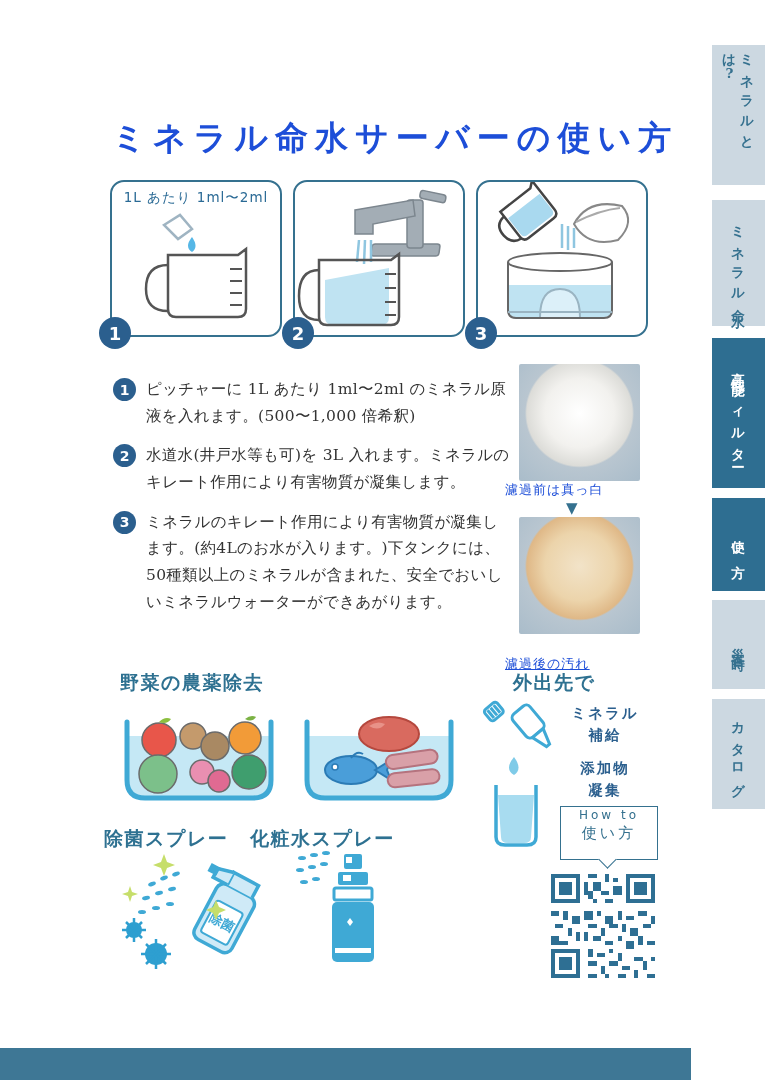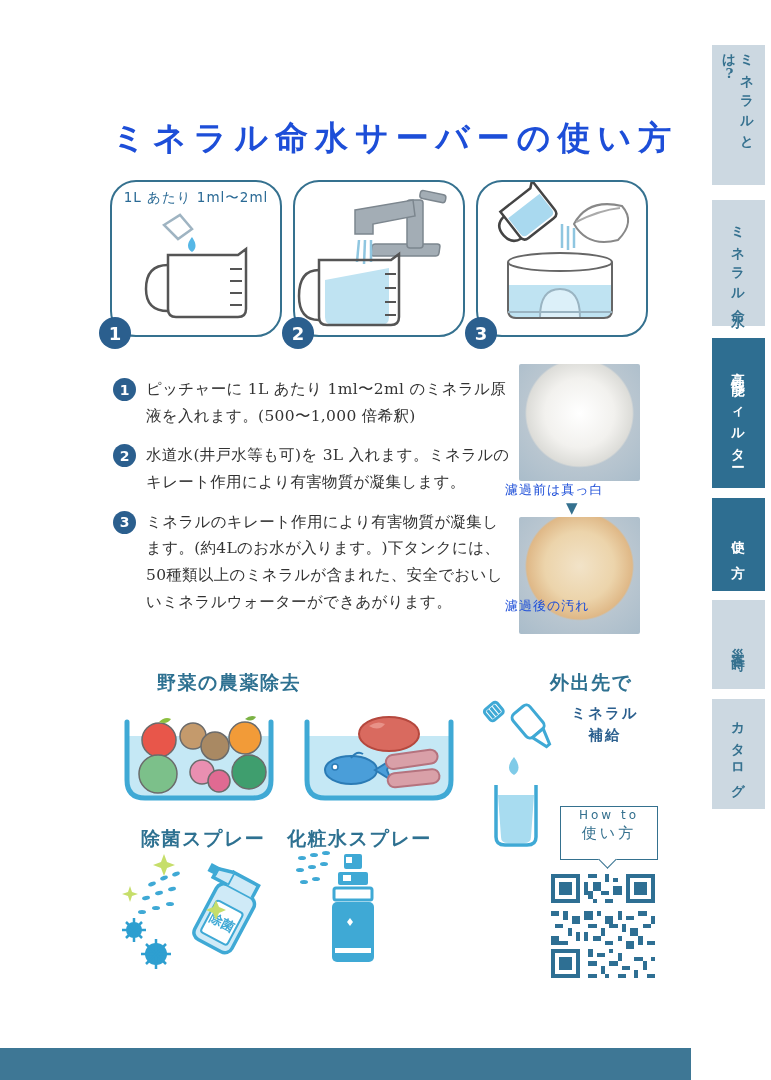--- a/index.html
+++ b/index.html
@@ -3,21 +3,21 @@
 <meta charset="utf-8">
 <style>
   html,body{margin:0;padding:0;background:#fff;}
   .page{position:relative;width:771px;height:1080px;background:#ffffff;overflow:hidden;
         font-family:"DejaVu Serif",serif;color:#333;}
   
   .title{position:absolute;left:112px;top:116px;font-size:33px;font-weight:bold;
          letter-spacing:7px;color:#1d4ed8;}
   
   .stepbox{position:absolute;top:180px;width:168px;height:153px;border:2px solid #35718f;
-           border-radius:26px;background:#fff;}
+           border-radius:14px;background:#fff;}
   .stepbox .badge{position:absolute;left:-13px;bottom:-14px;width:32px;height:32px;border-radius:50%;
            background:#2b5f8e;color:#fff;font-family:"DejaVu Sans",sans-serif;font-weight:bold;
            font-size:18px;display:flex;align-items:center;justify-content:center;}
   .box1{left:110px;} .box2{left:293px;} .box3{left:476px;}
   .boxcaption{text-align:center;margin-top:7px;font-family:"DejaVu Sans",sans-serif;
            font-size:13.5px;color:#2a6a95;letter-spacing:1px;}
   
   .instructions{position:absolute;left:113px;top:376px;width:402px;}
   .instr{display:flex;margin-bottom:13px;}
   .instr .badge{flex:0 0 23px;width:23px;height:23px;border-radius:50%;background:#2b5f8e;color:#fff;
@@ -25,25 +25,25 @@
            display:flex;align-items:center;justify-content:center;margin-right:10px;margin-top:2px;}
   .instr .txt{font-size:15.5px;line-height:1.72;letter-spacing:0.3px;width:368px;}
   
   .photo{position:absolute;left:519px;width:121px;height:117px;border-radius:2px;}
   .photo-before{top:364px;
      background:radial-gradient(circle at 50% 42%, #ffffff 0%, #f2f1ee 38%, #dcdcd8 58%, #b9c6d0 60%, #a9bcca 100%);}
   .photo-after{top:517px;
      background:radial-gradient(circle at 50% 42%, #f2e3c8 0%, #ecd4ab 38%, #dfb887 58%, #b9c6d0 60%, #a9bcca 100%);}
   .photocap{position:absolute;left:505px;width:150px;font-size:13px;
      color:#1d4ed8;letter-spacing:1px;}
-  .cap-before{top:481px;} .cap-after{top:597px;}
+  .cap-before{top:481px;} .cap-after{top:655px;text-decoration:underline;}
   .arrow-down{position:absolute;left:566px;top:499px;color:#35718f;font-size:15px;
      font-family:"DejaVu Sans",sans-serif;}
   
-  .use-title{position:absolute;font-size:19px;font-weight:bold;color:#2e7191;letter-spacing:1.5px;margin-left:37px;}
+  .use-title{position:absolute;font-size:19px;font-weight:bold;color:#2e7191;letter-spacing:1.5px;}
   .t-veg{left:120px;top:670px;} .t-meat{left:292px;top:670px;} .t-out{left:513px;top:670px;}
   .t-sani{left:104px;top:826px;} .t-loti{left:250px;top:826px;}
   .hangover{position:absolute;left:418px;top:840px;width:110px;text-align:center;
      font-size:19px;font-weight:bold;color:#2e7191;letter-spacing:1.5px;line-height:1.5;}
   .benefit{position:absolute;width:90px;text-align:center;font-size:14.5px;font-weight:bold;
      color:#2b5f8e;letter-spacing:2px;line-height:1.5;}
   .b1{left:560px;top:702px;} .b2{left:560px;top:757px;}
   
   .howto{position:absolute;left:560px;top:806px;width:96px;height:52px;border:1.5px solid #35718f;
      background:#fff;text-align:center;color:#35718f;}
@@ -212,20 +212,24 @@
       <path d="M46,44 L60,44 L55,60 L51,60 Z"></path>
     </g>
     <path d="M38,64 q9,12 0,18 q-10,-6 0,-18" fill="#7fcbe8"></path>
     <path d="M22,102 L58,102 L55,144 q0,6 -7,6 L32,150 q-7,0 -7,-6 Z" fill="#a8dcf0"></path>
     <path d="M20,92 L20,144 q0,8 9,8 L51,152 q9,0 9,-8 L60,92" fill="none" stroke="#3fa9d5" stroke-width="3.5"></path>
   </svg>
 
   <div class="benefit b1">
     <span>ミネラル</span><br>
     <span>補給</span>
+  </div>
+  <div class="benefit b2">
+    <span>添加物</span><br>
+    <span>凝集</span>
   </div>
 
   <div class="use-title t-sani">除菌スプレー</div>
   <div class="use-title t-loti">化粧水スプレー</div>
 
   <svg style="position:absolute;left:112px;top:846px;" width="175" height="130" viewBox="0 0 175 130">
     <g transform="rotate(28 110 70)">
       <rect x="92" y="40" width="42" height="62" rx="8" fill="#cfeaf7" stroke="#3fa9d5" stroke-width="3.5"></rect>
       <rect x="98" y="58" width="30" height="36" rx="3" fill="#fff" stroke="#3fa9d5" stroke-width="2"></rect>
       <text x="113" y="80" font-size="13" font-weight="bold" fill="#3fa9d5" text-anchor="middle">除菌</text>

